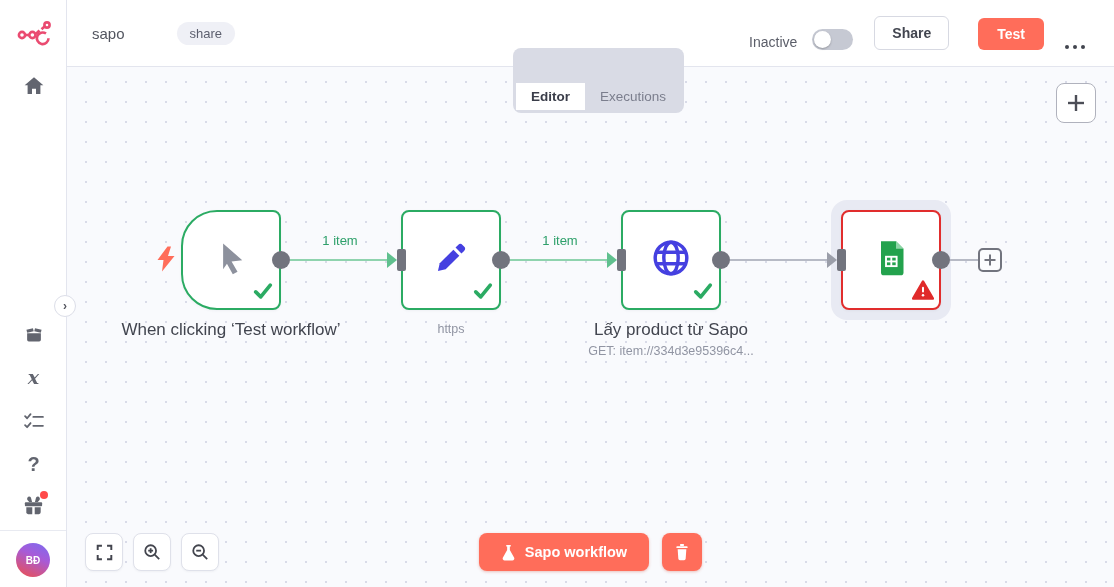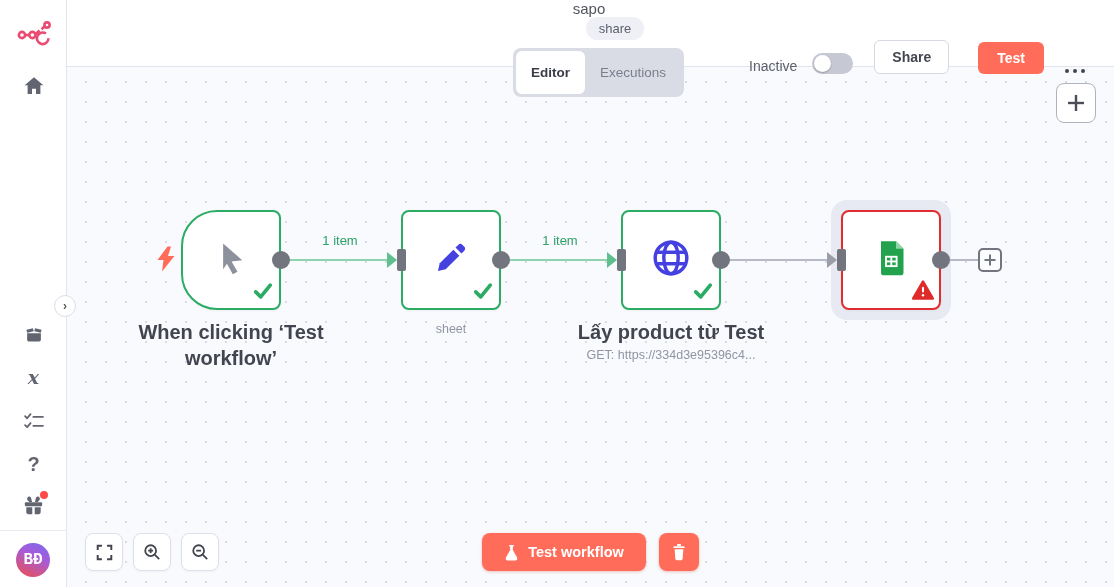--- a/index.html
+++ b/index.html
@@ -13,68 +13,68 @@
   .logo { position:absolute; left:17px; top:16px; width:36px; height:34px; cursor:pointer; }
   .side-icon { position:absolute; left:0; width:67px; display:flex; justify-content:center;
                color:#62656f; cursor:pointer; }
   .collapse-btn { position:absolute; left:54px; top:295px; width:22px; height:22px;
                   background:#fff; border:1px solid #dcdee8; border-radius:50%;
                   display:flex; align-items:center; justify-content:center;
                   font-size:12px; font-weight:bold; color:#54565f; z-index:40; cursor:pointer; }
   .side-divider { position:absolute; left:0; top:530px; width:66px; border-top:1px solid #e8eaf1; }
   .avatar { position:absolute; left:16px; top:543px; width:34px; height:34px; border-radius:50%;
             background:linear-gradient(205deg,#7a6cf0 0%, #a75bd8 40%, #ef4f4a 100%);
-            color:#fff; font-size:16px; font-weight:bold;
-            display:flex; align-items:center; justify-content:center; cursor:pointer;font-family:Liberation Mono, monospace; }
+            color:#fff; font-size:10px; font-weight:bold;
+            display:flex; align-items:center; justify-content:center; cursor:pointer; }
   .x-glyph { font-family:"DejaVu Serif", serif; font-style:italic; font-weight:bold; font-size:19px; line-height:1; }
   .q-glyph { font-size:20px; font-weight:bold; line-height:1; }
   .red-dot { position:absolute; right:-3px; top:-3px; width:8px; height:8px; border-radius:50%; background:#ff4a4a; }
 
   
   .main { position:relative; width:1047px; height:587px; }
   .header { position:relative; height:67px; background:#fff; border-bottom:1px solid #e3e5ee;
-            display:flex; align-items:center; padding:0 28px 0 25px; z-index:20;flex-direction:column; }
+            display:flex; align-items:center; padding:0 28px 0 25px; z-index:20; }
   .wf-title { font-size:15px; color:#52555f; cursor:text; }
   .wf-badge { margin-left:52px; background:#eff0f6; color:#5c5f6e; font-size:13px;
               padding:4px 13px; border-radius:12px; cursor:pointer; }
   .header-right { margin-left:auto; display:flex; align-items:flex-end; }
   .status-label { font-size:14px; color:#5b5e69; margin-right:15px; }
   .toggle { position:relative; width:41px; height:21px; border-radius:11px; background:#c6c9d3; cursor:pointer; }
   .toggle-knob { position:absolute; left:2px; top:2px; width:17px; height:17px; border-radius:50%;
                  background:#fff; box-shadow:0 1px 2px rgba(0,0,0,.25); }
   .btn-share { margin-left:21px; background:#fff; border:1px solid #d7d9e2; border-radius:6px;
                padding:8px 17px; font-size:14px; font-weight:bold; color:#42454f; cursor:pointer; }
   .btn-save { margin-left:29px; background:#ff6d5a; border:none; border-radius:6px;
               padding:8px 19px; font-size:14px; font-weight:bold; color:#fff; cursor:pointer; }
   .menu-dots { margin-left:20px; cursor:pointer; display:flex; align-items:center; }
 
   
   .tabs { position:absolute; left:446px; top:48px; z-index:25; display:flex;
           background:#d9dbe5; border-radius:8px; padding:3px; }
-  .tab { font-size:13.5px; padding:14px 15px; border-radius:6px; color:#7b7e8d; cursor:pointer; white-space:nowrap; }
+  .tab { font-size:13.5px; padding:6px 15px; border-radius:0; color:#7b7e8d; cursor:pointer; white-space:nowrap;margin-top:32px; }
   .tab.active { background:#fff; color:#3a3d49; font-weight:bold; }
 
   
   .canvas { position:relative; width:1047px; height:520px; background-color:#f9fafd;
             background-image:radial-gradient(circle, #d9dbe8 1.1px, transparent 1.4px);
             background-size:20px 20px; background-position:9px 5px; }
 
   .node { position:absolute; top:143px; width:100px; height:100px; background:#fff;
           border:2px solid #2bab63; border-radius:8px; display:flex; align-items:center;
           justify-content:center; cursor:pointer; box-shadow:0 1px 3px rgba(50,50,80,.05); z-index:5; }
   .node.trigger { border-radius:36px 8px 8px 36px; }
   .node.error { border-color:#e12d2d; }
   .halo { position:absolute; left:764px; top:133px; width:120px; height:120px;
           background:#e8eaf3; border-radius:16px; z-index:1; }
 
   .status-check { position:absolute; right:5px; bottom:3px; }
   .status-warn { position:absolute; right:5px; bottom:4px; }
 
   .node-label-wrap { position:absolute; top:252px; width:220px; text-align:center; z-index:4; }
-  .node-label { font-size:20px; font-weight:bold; color:#42454f; line-height:1.3;text-align:center; }
+  .node-label { font-size:17px; font-weight:normal; color:#42454f; line-height:1.3;text-align:center; }
   .node-sub { font-size:12.5px; color:#9195a3; margin-top:3px; }
 
   .conn { position:absolute; top:192px; height:2px; background:#8fd3ae; z-index:2; }
   .conn.gray { background:#b7bac5; }
   .conn-arrow { position:absolute; top:185px; width:0; height:0; border-top:8px solid transparent;
                 border-bottom:8px solid transparent; border-left:10px solid #5fc08e; z-index:2; }
   .conn-arrow.gray { border-left-color:#9b9ea9; }
   .conn-label { position:absolute; top:166px; width:60px; text-align:center;
                 font-size:13px; color:#2ea06a; z-index:3; }
   .out-dot { position:absolute; top:184px; width:18px; height:18px; border-radius:50%;
@@ -307,25 +307,25 @@
         <svg width="12" height="12" viewBox="0 0 12 12" stroke="#72747e" stroke-width="2">
           <line x1="6" y1="0.5" x2="6" y2="11.5"></line>
             <line x1="0.5" y1="6" x2="11.5" y2="6"></line>
         </svg>
       </div>
 
       <div class="node-label-wrap" style="left:54px;">
         <div class="node-label">When clicking ‘Test workflow’</div>
       </div>
       <div class="node-label-wrap" style="left:274px;">
-        <div class="node-sub">sheet</div>
+        <div class="node-sub">https</div>
       </div>
       <div class="node-label-wrap" style="left:494px;">
-        <div class="node-label">Lấy product từ Test</div>
-        <div class="node-sub">GET: https://334d3e95396c4...</div>
+        <div class="node-label">Lấy product từ Sapo</div>
+        <div class="node-sub">GET: item://334d3e95396c4...</div>
       </div>
 
       <div class="canvas-add">
         <svg width="18" height="18" viewBox="0 0 18 18" stroke="#4c4e57" stroke-width="2.4">
           <line x1="9" y1="1" x2="9" y2="17"></line>
             <line x1="1" y1="9" x2="17" y2="9"></line>
         </svg>
       </div>
 
       <div class="zoom-controls">
@@ -354,21 +354,21 @@
         </div>
       </div>
 
       <div class="run-bar">
         <button class="btn-test">
           <span style="display:flex;">
             <svg width="15" height="17" viewBox="0 0 20 22" fill="#fff">
               <path d="M7 1 h6 v2 h-1.2 v4.6 l5.6 10 a2.6 2.6 0 0 1 -2.3 3.9 H4.9 a2.6 2.6 0 0 1 -2.3 -3.9 l5.6 -10 V3 H7 Z"></path>
             </svg>
           </span>
-          <span>Test workflow</span>
+          <span>Sapo workflow</span>
         </button>
         <button class="btn-trash">
           <span style="display:flex;">
             <svg width="16" height="18" viewBox="0 0 24 26" fill="#fff">
               <rect x="9" y="1" width="6" height="3" rx="1"></rect>
               <rect x="3.5" y="4.5" width="17" height="2.6" rx="1.3"></rect>
               <path d="M5.5 9 h13 l-1 14 a2.4 2.4 0 0 1 -2.4 2.2 H8.9 A2.4 2.4 0 0 1 6.5 23 Z"></path>
             </svg>
           </span>
         </button>

